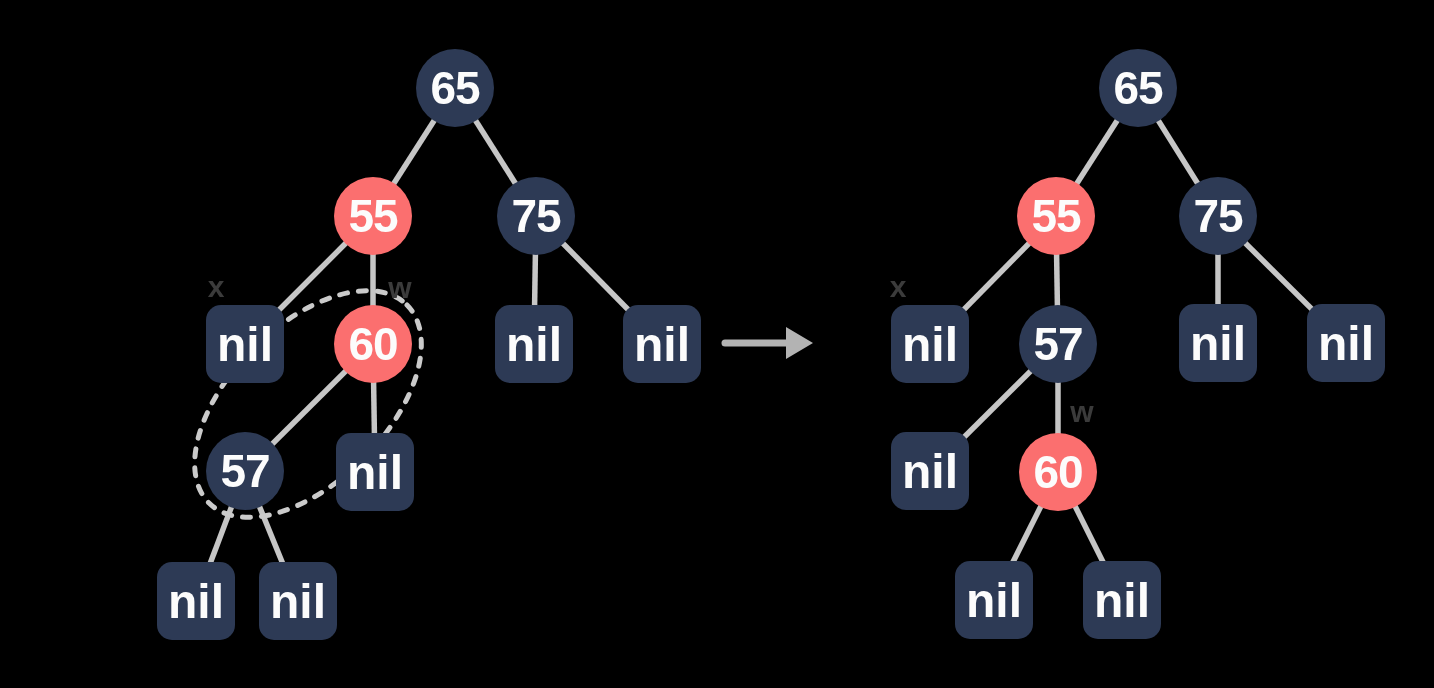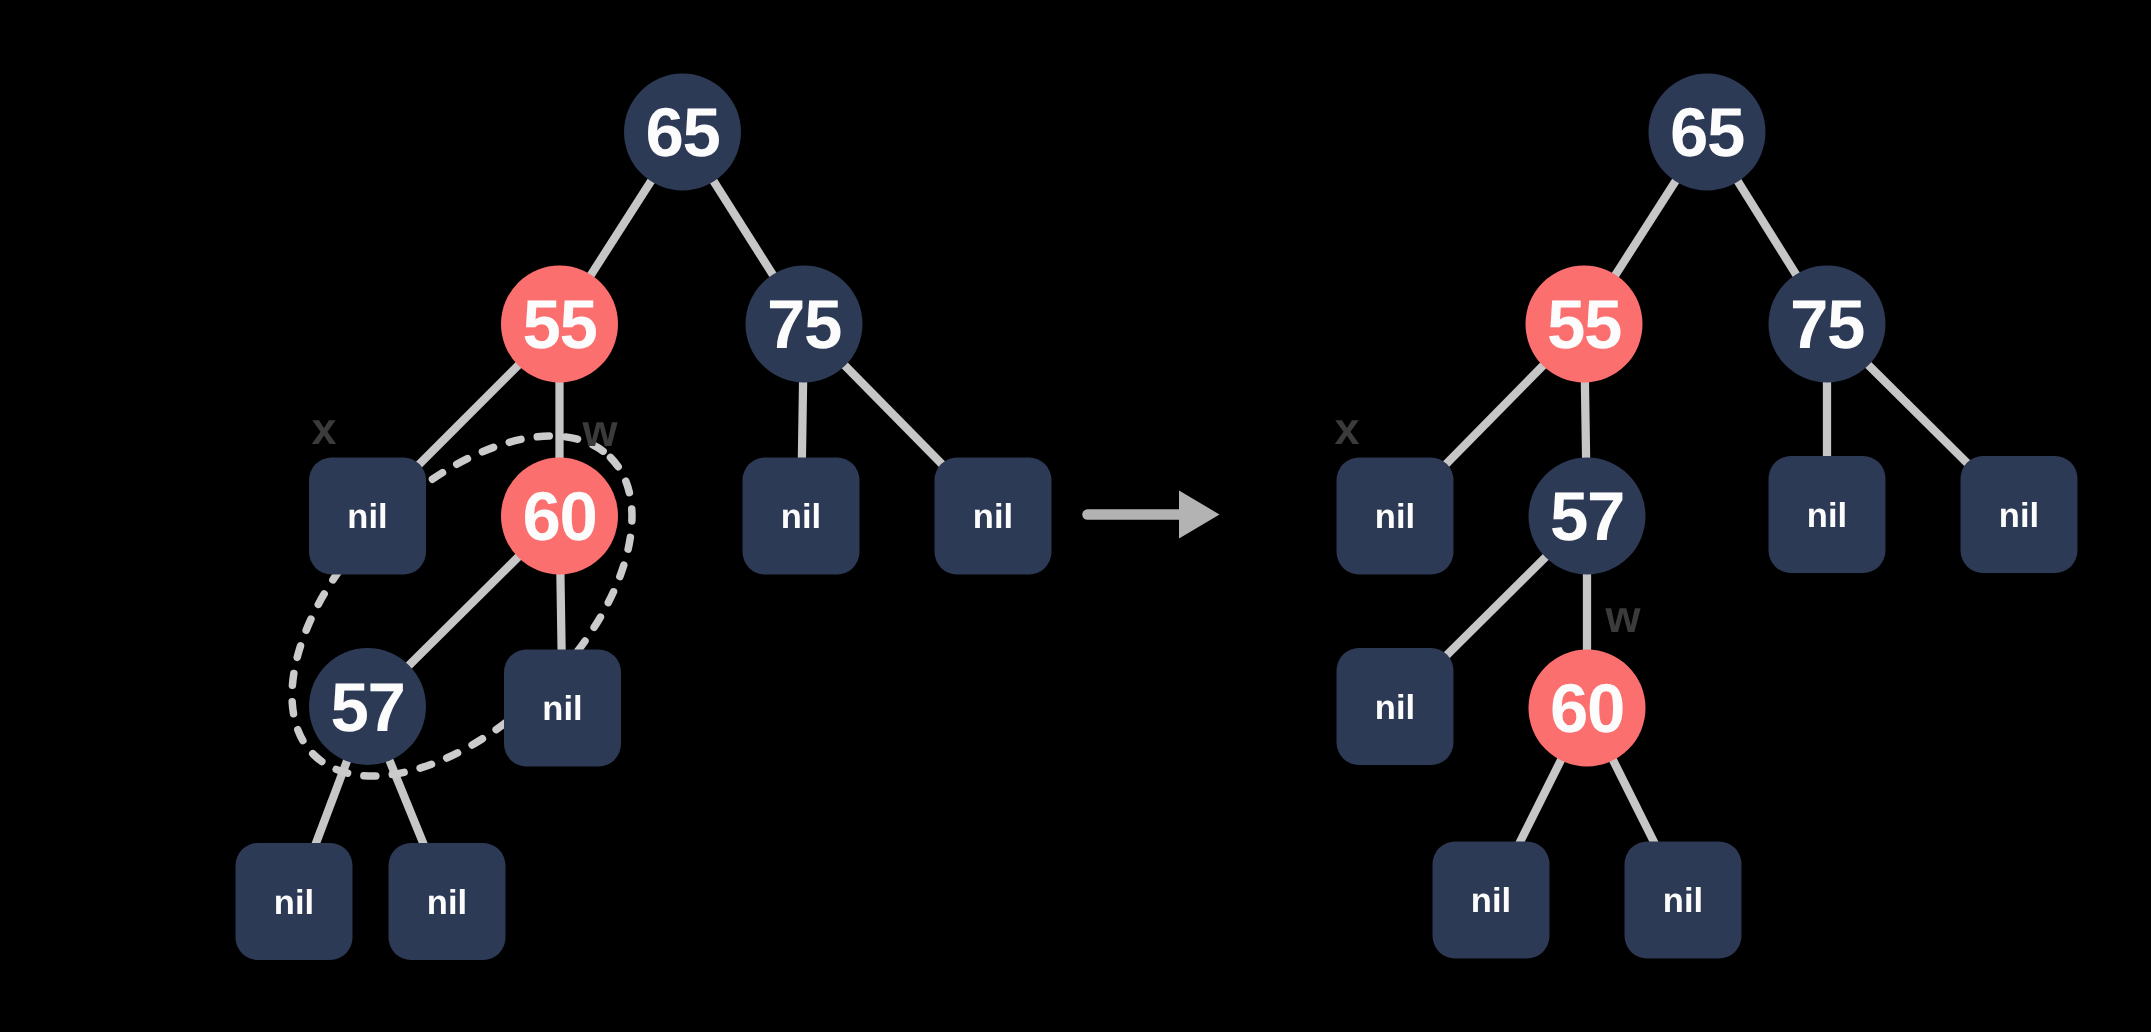--- a/index.html
+++ b/index.html
@@ -38,21 +38,21 @@
     font-weight: 700;
     box-sizing: border-box;
     letter-spacing: -1px;
   }
   .node.circle {
     border-radius: 50%;
     font-size: 46px;
   }
   .node.square {
     border-radius: 15px;
-    font-size: 23px;
+    font-size: 48px;
     letter-spacing: 0px;
   }
   .node.dark   { background: var(--node-dark, #2d3a55); }
   .node.red    { background: var(--node-red, #fb6f6f); }
   .annotation {
     position: absolute;
     transform: translate(-50%, -50%);
     color: var(--annotation, #3b3b3b);
     font-size: 30px;
     font-weight: 700;

